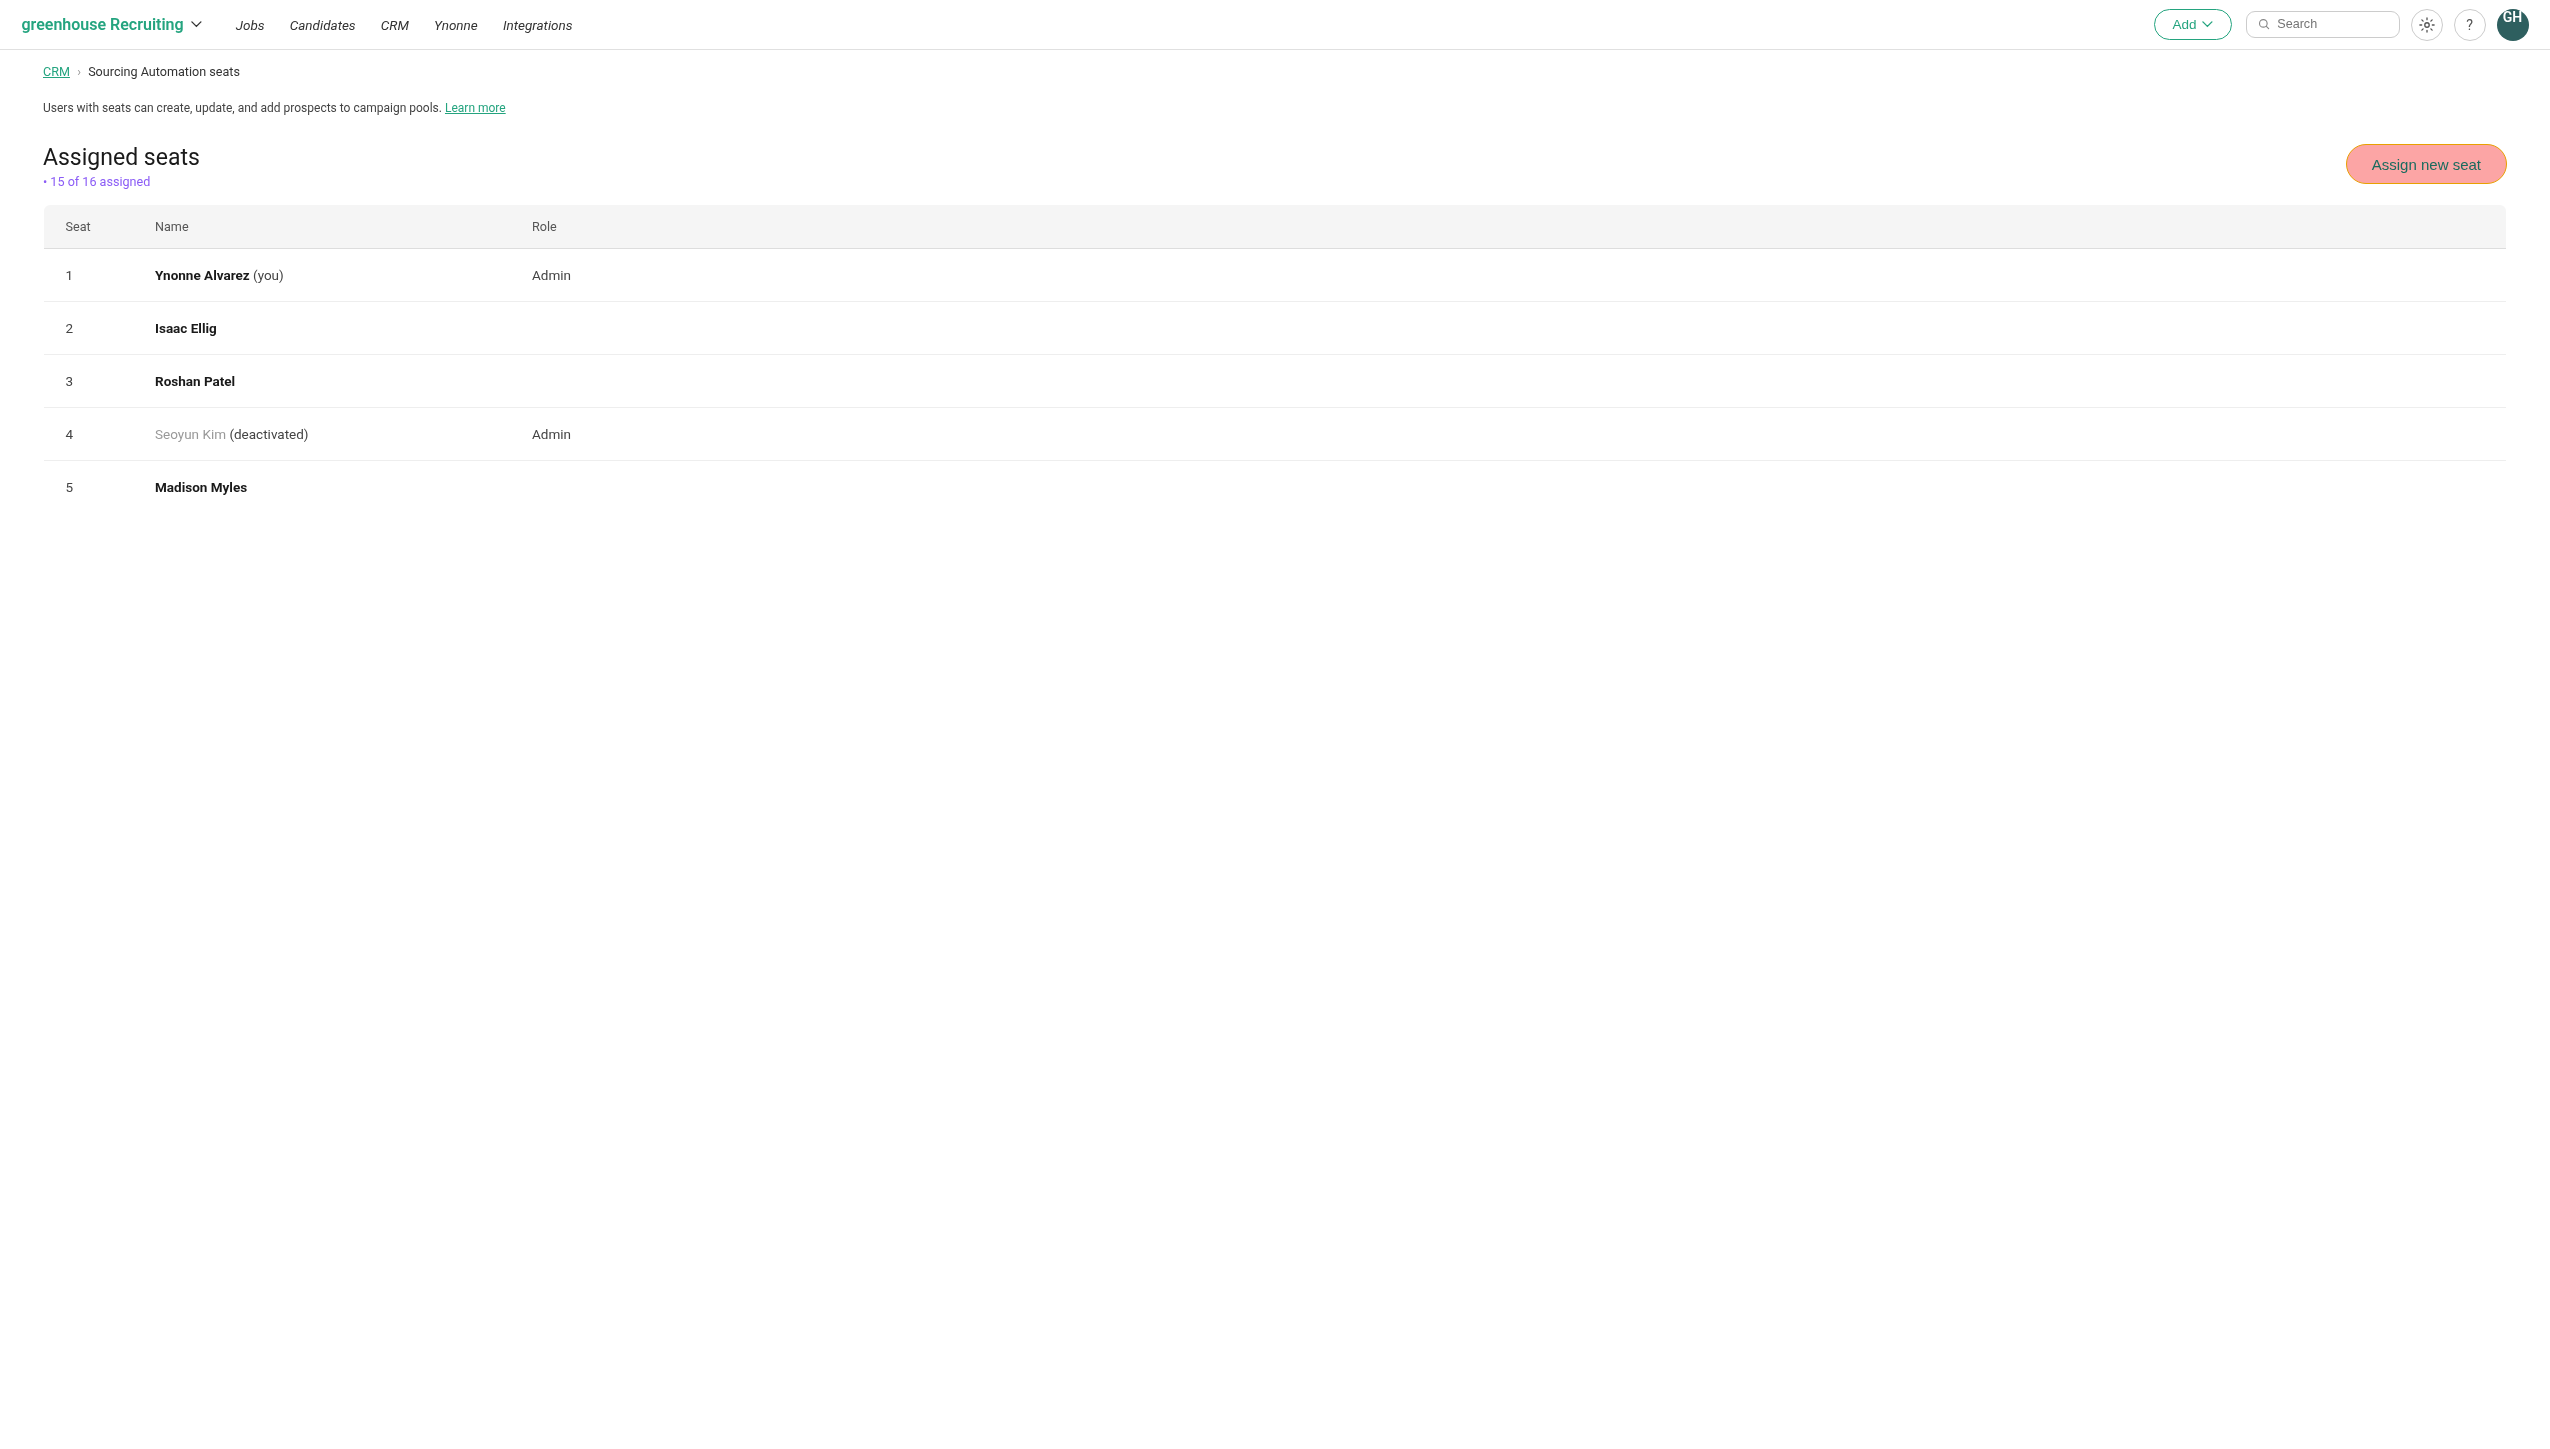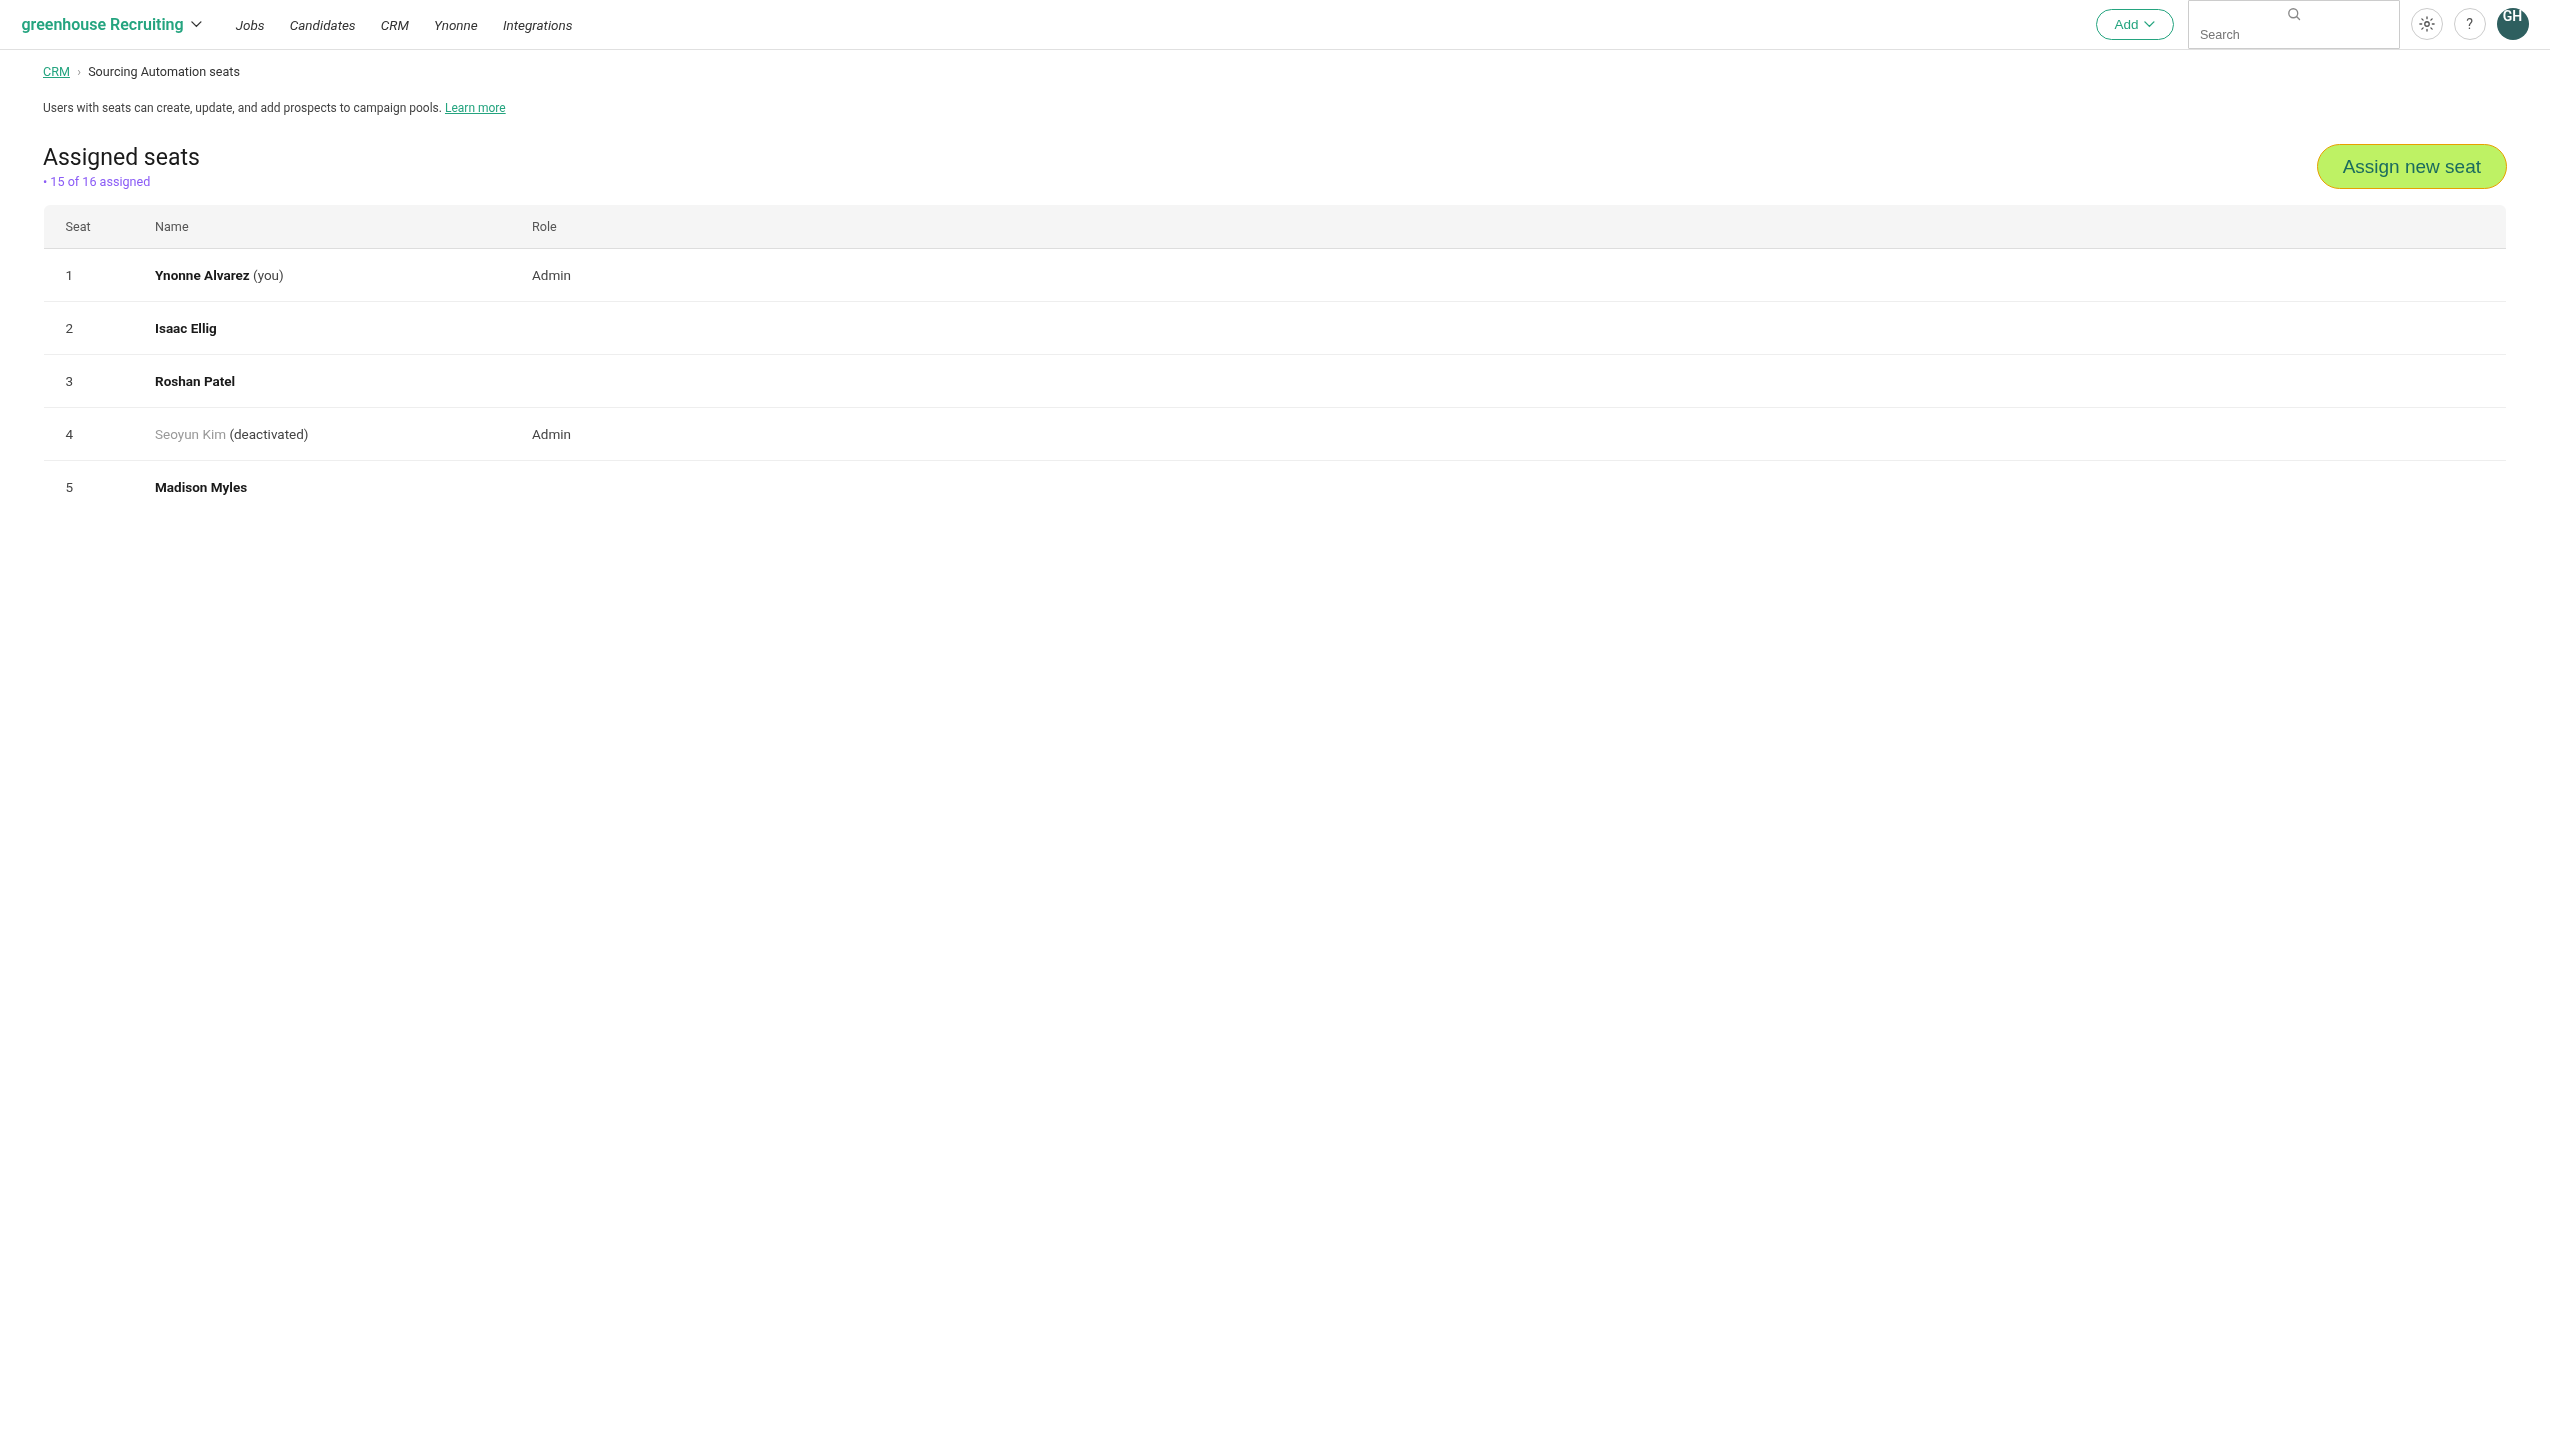--- a/index.html
+++ b/index.html
@@ -86,25 +86,24 @@
       align-items: center;
       gap: 10.8px;
       margin-left: auto;
     }
 
     .search-box {
       display: flex;
       align-items: center;
       gap: 7.2px;
       border: 0.9px solid #ccc;
-      border-radius: 1px;
+      border-radius: 9px;
       padding: 5.4px 10.8px;
-      width: 212px;
+      width: 154px;
       background: #fff;
-      flex-direction: column;
     }
 
     .search-box input {
       border: none;
       outline: none;
       font-size: 12.6px;
       color: #666;
       width: 100%;
       background: transparent;
     }
@@ -207,23 +206,23 @@
 
     .section-count {
       font-size: 12.6px;
       color: #8b5cf6;
     }
 
     .assign-btn {
       padding: 10.8px 25px;
       border: 1.8px solid #e8a000;
       border-radius: 25px;
-      background: #bef264;
+      background: #fca5a5;
       color: #1a6b5e;
-      font-size: 19px;
+      font-size: 15px;
       font-weight: 500;
       cursor: pointer;
       white-space: nowrap;
     }
 
     
     .seats-table {
       width: 100%;
       border-collapse: collapse;
       border: 0.9px solid #ddd;

